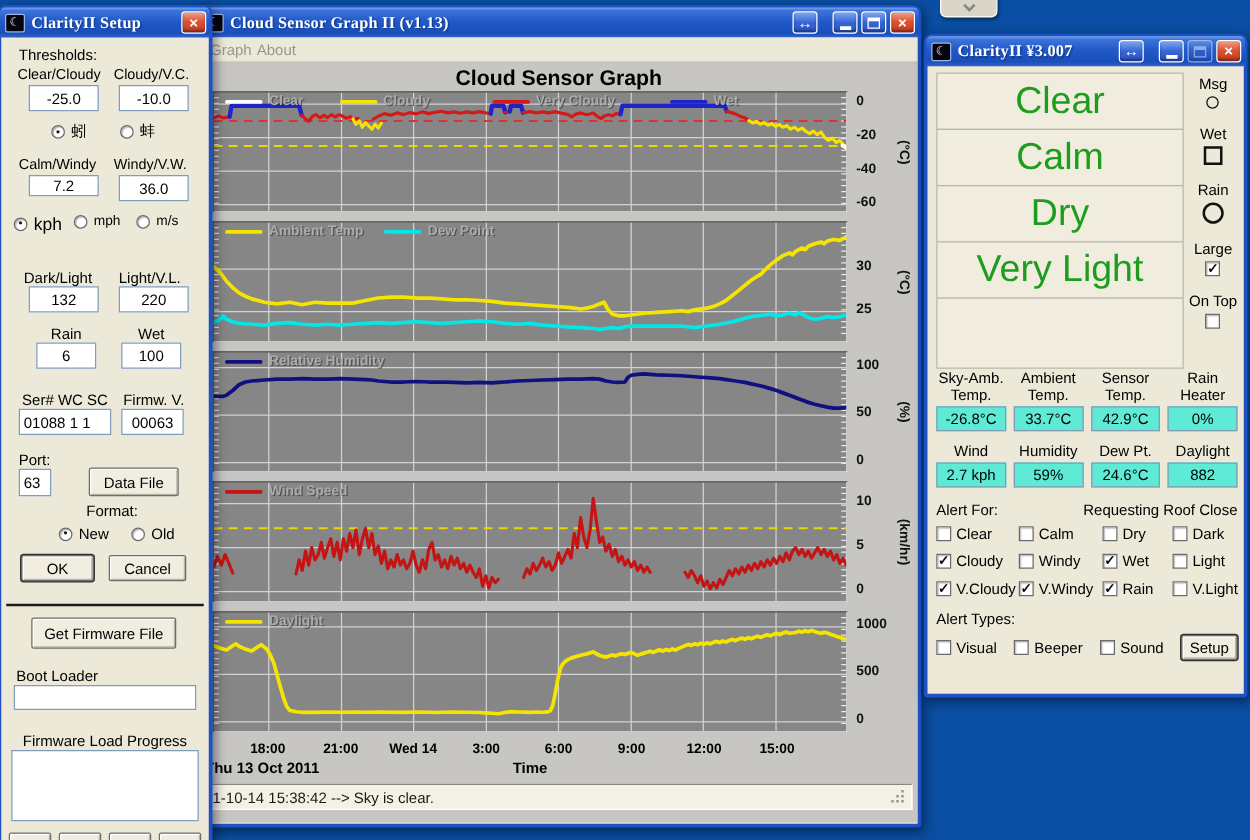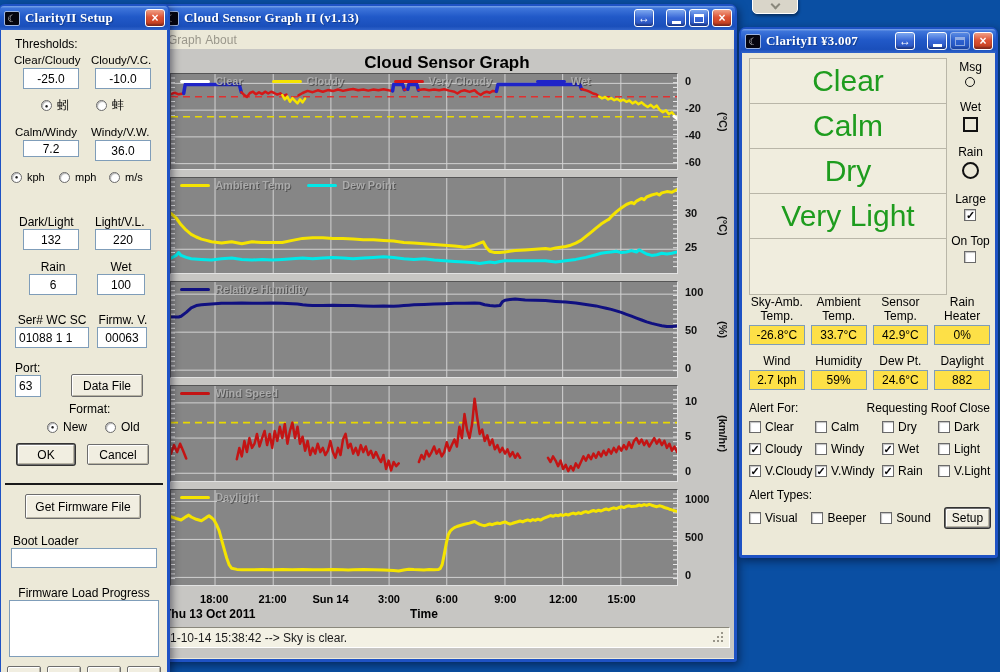--- a/index.html
+++ b/index.html
@@ -95,21 +95,21 @@
   .statebox.tall { height:57px; }
   .indcol { flex:1; display:flex; flex-direction:column; align-items:center;
             font:12px "Liberation Sans",sans-serif; padding-top:2px; }
   .ind { display:flex; flex-direction:column; align-items:center; gap:3px; margin-bottom:13px; }
   .i-circle-s { width:10px; height:10px; border:1.5px solid #111; border-radius:50%; }
   .i-square { width:15px; height:15px; border:2px solid #111; }
   .i-circle { width:17px; height:17px; border:2px solid #111; border-radius:50%; }
   .readrow { display:grid; grid-template-columns:repeat(4,1fr); column-gap:6px; row-gap:2px;
              text-align:center; font:12px "Liberation Sans",sans-serif; }
   .readrow .rlab { display:flex; flex-direction:column; justify-content:flex-end; line-height:14px; }
-  .rfld { background:#fde047; border:1px solid #7F9DB9; height:20px; display:flex; align-items:center;
+  .rfld { background:#5eead4; border:1px solid #7F9DB9; height:20px; display:flex; align-items:center;
           justify-content:center; font:12px "Liberation Sans",sans-serif; white-space:nowrap; }
   .alerthead { display:flex; justify-content:space-between; align-items:flex-end; margin-top:11px;
                font:12px "Liberation Sans",sans-serif; }
   .alertgrid { display:grid; grid-template-columns:66px 67px 56px 1fr; row-gap:8px; margin-top:5px;
                font:12px "Liberation Sans",sans-serif; }
   .acell { display:flex; align-items:center; gap:4px; }
   .atrow { display:flex; align-items:center; gap:4px; margin-top:6px; font:12px "Liberation Sans",sans-serif; }
   .atrow .acell { margin-right:10px; }
   .mt10 { } .mt8 { margin-top:9px; }
 
@@ -532,21 +532,21 @@
             <span style="top: 80.4px;">0</span>
           </div>
         <div class="ucol">
             <span></span>
           </div>
       </div>
 
       <div class="xticksrow" id="xticks">
           <span style="left: 8.7%;">18:00</span>
           <span style="left: 20.2%;">21:00</span>
-          <span style="left: 31.6%;">Sun 14</span>
+          <span style="left: 31.6%;">Wed 14</span>
           <span style="left: 43.1%;">3:00</span>
           <span style="left: 54.5%;">6:00</span>
           <span style="left: 66%;">9:00</span>
           <span style="left: 77.4%;">12:00</span>
           <span style="left: 88.9%;">15:00</span>
         </div>
       <div class="xrow2">
         <span class="xdate">Thu 13 Oct 2011</span>
         <span class="xtime">Time</span>
       </div>
@@ -585,21 +585,21 @@
 
       <span class="abs lbl" style="top:96px;left:14px;font-size:11.5px">Calm/Windy</span>
       <span class="abs lbl" style="top:96px;left:90px;font-size:11.5px">Windy/V.W.</span>
       <span class="abs fld" style="top:110px;left:22px;width:56px;height:17px">7.2</span>
       <span class="abs fld" style="top:110px;left:94px;width:56px;height:21px">36.0</span>
 
       <span class="rlrow" style="top:141px;left:10px">
         <span class="radio">
             <span>●</span>
           </span>
-        <span class="lbl" style="font-size:11px">kph</span>
+        <span class="lbl" style="font-size:14px">kph</span>
       </span>
       <span class="rlrow" style="top:141px;left:58px">
         <span class="radio">
             <span></span>
           </span>
         <span class="lbl" style="font-size:11px">mph</span>
       </span>
       <span class="rlrow" style="top:141px;left:108px">
         <span class="radio">
             <span></span>

